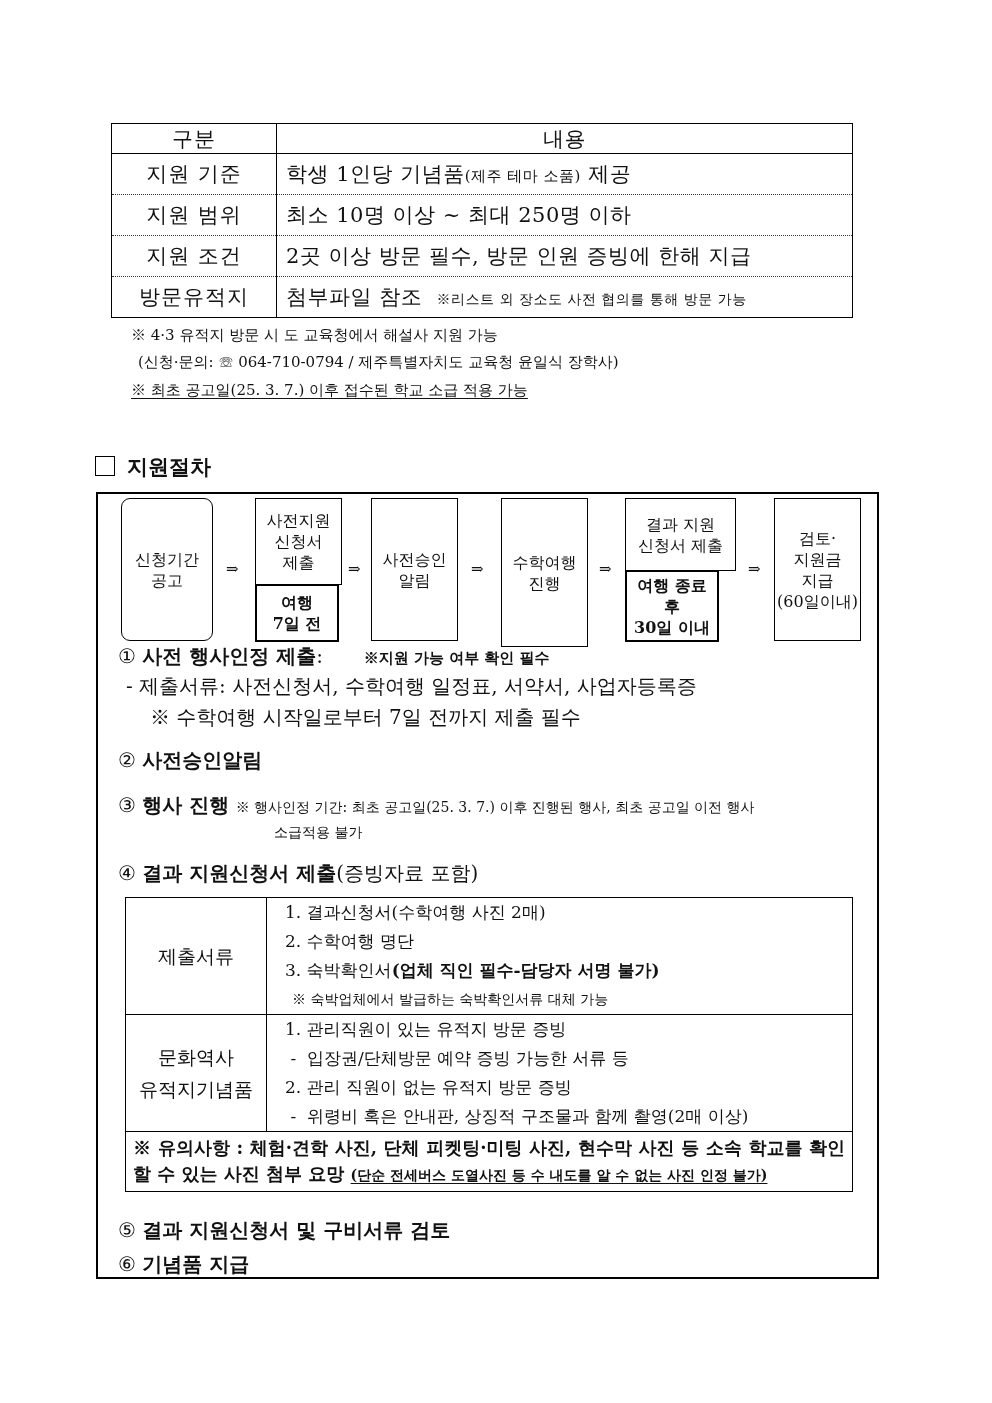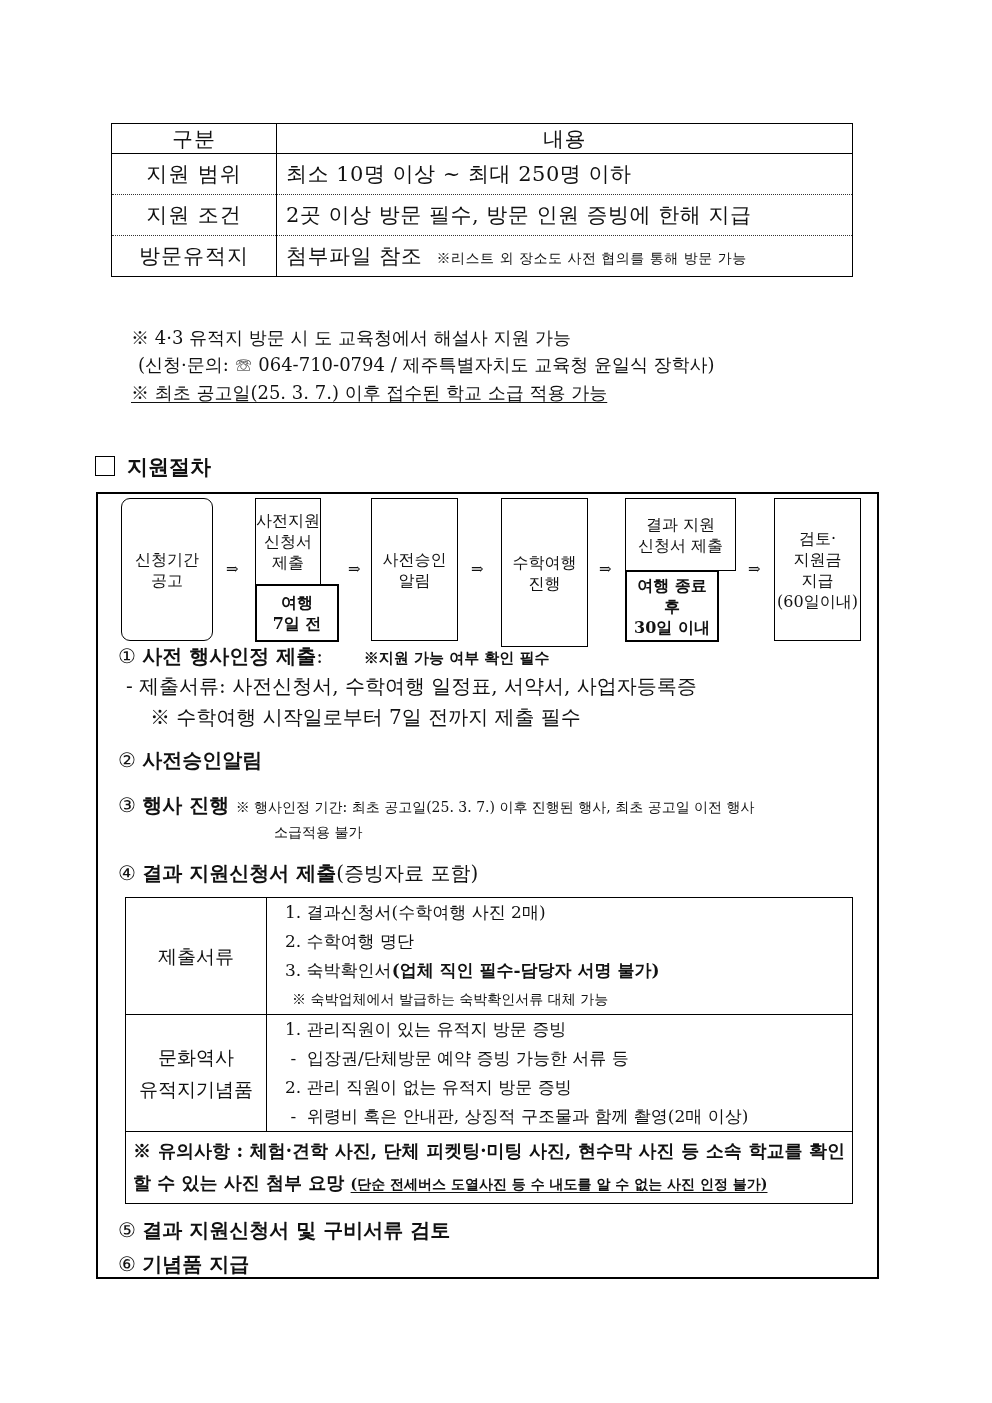--- a/index.html
+++ b/index.html
@@ -20,21 +20,21 @@
     padding: 0; height: 40px; font-weight: normal; font-size: 21px;
   }
   .sum-table th { height: 29px; font-size: 21px; border-bottom: 1.5px solid #000; }
   .sum-table tr.row td { border-bottom: 1px dotted #333; }
   .sum-table tr.row:last-child td { border-bottom: 1.5px solid #000; }
   .sum-table .c1 { width: 164px; text-align: center; letter-spacing: 1px; }
   .sum-table .c2 { text-align: left; padding-left: 9px; letter-spacing: 0.5px; }
   .small { font-size: 15px; }
   .smaller { font-size: 14px; }
 
-  .note { position: absolute; font-size: 18px; white-space: nowrap; }
+  .note { position: absolute; font-size: 15px; white-space: nowrap; }
   .underline { text-decoration: underline; text-underline-offset: 3px; }
 
   .section-title { position: absolute; left: 95px; top: 453px; font-size: 21px; font-weight: bold; white-space: nowrap; }
   .section-title .box { display: inline-block; width: 18px; height: 18px; border: 1.5px solid #000; vertical-align: -2px; margin-right: 12px; }
 
   
   .frame { position: absolute; left: 96px; top: 492px; width: 783px; height: 787px; border: 2.5px solid #000; box-sizing: border-box; }
 
   .fbox { position: absolute; border: 1px solid #000; box-sizing: border-box; display: flex; align-items: center; justify-content: center; text-align: center; font-size: 16px; line-height: 21px; white-space: pre-line; }
   .fbox.bold { border: 2px solid #000; font-weight: bold; }
@@ -45,31 +45,35 @@
   .sub { position: absolute; font-size: 20px; white-space: nowrap; }
   .tiny { font-size: 14px; }
 
   
   .doc-table { position: absolute; left: 125px; top: 897px; width: 728px; border-collapse: collapse; table-layout: fixed; border: 1.5px solid #000; }
   .doc-table td { border: 1.5px solid #000; padding: 0; vertical-align: middle; font-size: 17px; }
   .doc-table .lab { width: 140px; text-align: center; font-size: 19px; line-height: 32px; }
   .doc-table .lines { padding-left: 18px; }
   .doc-table .ln { height: 29px; line-height: 29px; white-space: nowrap; }
   .doc-table .ln.note-ln { padding-left: 7px; font-size: 14px; }
-  .doc-table .caution { padding: 3px 7px; font-size: 18px; line-height: 32px; font-weight: bold; text-align: justify; }
+  .doc-table .caution { padding: 3px 7px; font-size: 18px; line-height: 26px; font-weight: bold; text-align: justify; }
   .doc-table .caution .u { font-size: 14px; text-decoration: underline; text-underline-offset: 3px; }
 </style>
 </head>
 <body>
 
 <table class="sum-table">
   <tbody>
       <tr>
     <th class="c1">구분</th>
     <th class="c2" style="text-align:center;padding-left:0;">내용</th>
+  </tr>
+  <tr class="row">
+    <td class="c1">지원 기준</td>
+    <td class="c2"><span>학생 1인당 기념품</span><span class="small">(제주 테마 소품)</span><span> 제공</span></td>
   </tr>
   <tr class="row">
     <td class="c1">지원 범위</td>
     <td class="c2">최소 10명 이상 ~ 최대 250명 이하</td>
   </tr>
   <tr class="row">
     <td class="c1">지원 조건</td>
     <td class="c2">2곳 이상 방문 필수, 방문 인원 증빙에 한해 지급</td>
   </tr>
   <tr class="row">
@@ -86,21 +90,21 @@
 <div class="section-title">
   <span class="box"></span><span>지원절차</span>
 </div>
 
 <div class="frame"></div>
 
 <div class="fbox" style="left:121px;top:498px;width:92px;height:143px;border-radius:9px;">신청기간
 공고</div>
 <div class="arrow" style="left:226px;top:560px;">⇒</div>
 
-<div class="fbox" style="left:255px;top:498px;width:66px;height:87px;">사전지원
+<div class="fbox" style="left:255px;top:498px;width:87px;height:87px;">사전지원
 신청서
 제출</div>
 <div class="fbox bold" style="left:255px;top:584px;width:84px;height:58px;">여행
 7일 전</div>
 <div class="arrow" style="left:348px;top:560px;">⇒</div>
 
 <div class="fbox" style="left:371px;top:498px;width:87px;height:143px;">사전승인
 알림</div>
 <div class="arrow" style="left:471px;top:560px;">⇒</div>
 

